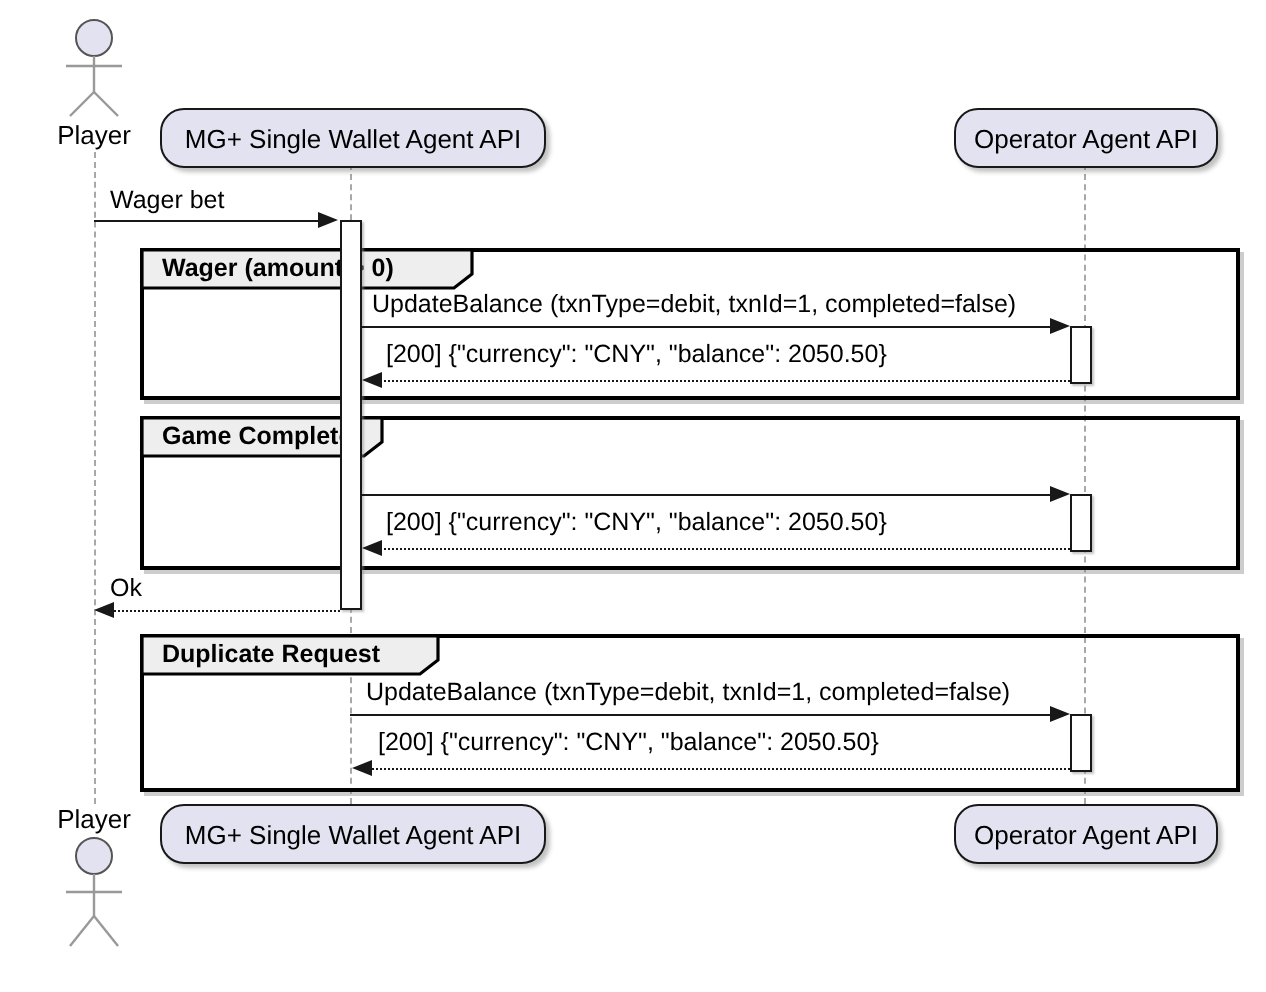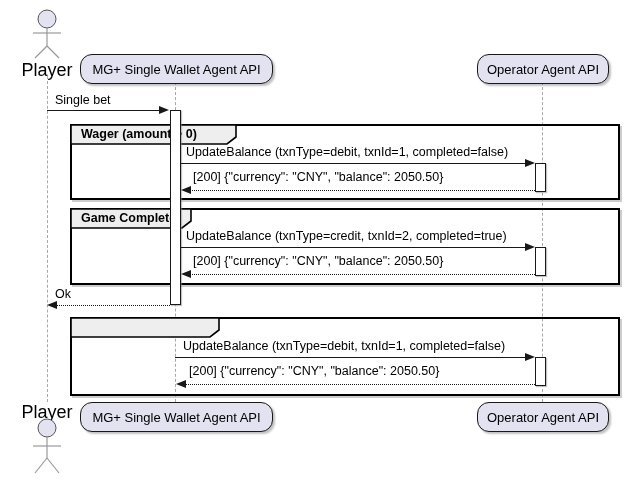--- a/index.html
+++ b/index.html
@@ -8,21 +8,21 @@
     font-family:"Liberation Sans", sans-serif; color:#000; overflow:hidden;
   }
   .lifeline { position:absolute; width:0; border-left:1px dashed var(--lifeline,#A8A8A8); }
   .pbox {
     position:absolute; display:flex; align-items:center; justify-content:center;
     background:var(--participant-fill,#E2E2F0);
     border:1px solid var(--participant-border,#181818);
     border-radius:12px; font-size:13px; white-space:nowrap;
     box-shadow:2px 2px 2px rgba(120,120,120,.45);
   }
-  .actor-label { position:absolute; width:60px; text-align:center; font-size:18px; }
+  .actor-label { position:absolute; width:60px; text-align:center; font-size:13px; }
   .actor-fig { position:absolute; }
   .frame {
     position:absolute; border:2px solid var(--frame-border,#000);
     box-shadow:2px 2px 0 rgba(130,130,130,.4); background:transparent;
   }
   .frame-header { position:absolute; top:-2px; left:-2px; }
   .frame-label {
     position:absolute; top:1px; left:9px; font-size:12.5px; font-weight:bold; white-space:nowrap;
   }
   .activation {
@@ -57,40 +57,40 @@
     <svg class="frame-header" width="122" height="21" viewBox="0 0 122 21">
       <polygon points="1,1 121,1 121,13 112,20 1,20" style="fill:var(--group-header-fill,#EEEEEE);stroke:#000;stroke-width:1.6"></polygon>
     </svg>
     <span class="frame-label">Game Complete</span>
   </div>
 
   <div class="frame" style="left:70px;top:317px;width:546px;height:75px">
     <svg class="frame-header" width="150" height="21" viewBox="0 0 150 21">
       <polygon points="1,1 149,1 149,13 140,20 1,20" style="fill:var(--group-header-fill,#EEEEEE);stroke:#000;stroke-width:1.6"></polygon>
     </svg>
+    <span class="frame-label">Duplicate Request</span>
   </div>
 
   <div class="activation" style="left:170px;top:110px;height:193px"></div>
   <div class="activation" style="left:535px;top:163px;height:27px"></div>
   <div class="activation" style="left:535px;top:247px;height:27px"></div>
   <div class="activation" style="left:535px;top:357px;height:27px"></div>
 
-  <div class="mlabel" style="left:55px;top:93px">Single bet</div>
+  <div class="mlabel" style="left:55px;top:93px">Wager bet</div>
   <div class="mline" style="left:47px;top:110px;width:112px"></div>
   <div class="arr right" style="left:159px;top:106px"></div>
 
   <div class="mlabel" style="left:186px;top:145px">UpdateBalance (txnType=debit, txnId=1, completed=false)</div>
   <div class="mline" style="left:180px;top:163px;width:345px"></div>
   <div class="arr right" style="left:525px;top:159px"></div>
 
   <div class="mlabel" style="left:193px;top:170px">[200] {"currency": "CNY", "balance": 2050.50}</div>
   <div class="mline dotted" style="left:190px;top:190px;width:345px"></div>
   <div class="arr left" style="left:181px;top:186px"></div>
 
-  <div class="mlabel" style="left:186px;top:229px">UpdateBalance (txnType=credit, txnId=2, completed=true)</div>
   <div class="mline" style="left:180px;top:247px;width:345px"></div>
   <div class="arr right" style="left:525px;top:243px"></div>
 
   <div class="mlabel" style="left:193px;top:254px">[200] {"currency": "CNY", "balance": 2050.50}</div>
   <div class="mline dotted" style="left:190px;top:274px;width:345px"></div>
   <div class="arr left" style="left:181px;top:270px"></div>
 
   <div class="mlabel" style="left:55px;top:287px">Ok</div>
   <div class="mline dotted" style="left:57px;top:305px;width:113px"></div>
   <div class="arr left" style="left:47px;top:301px"></div>

